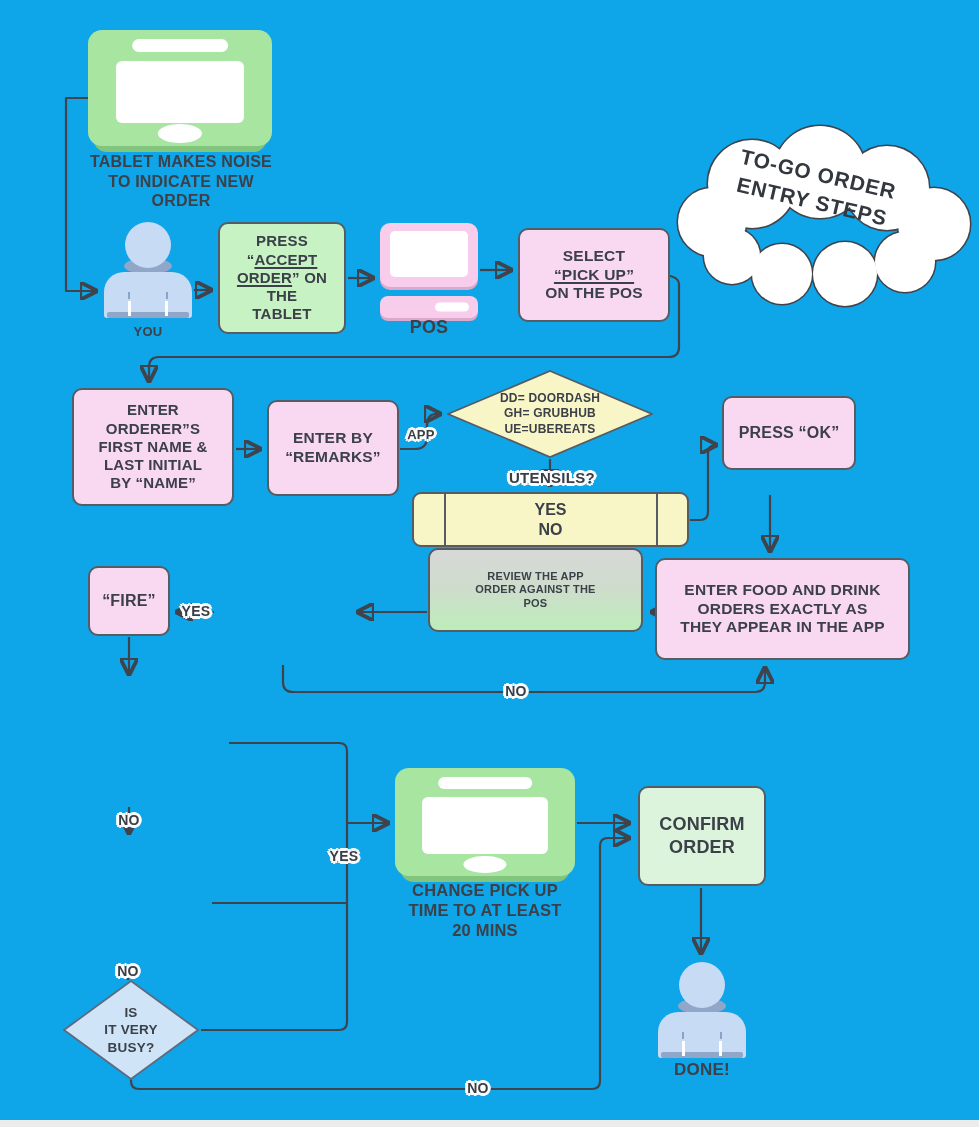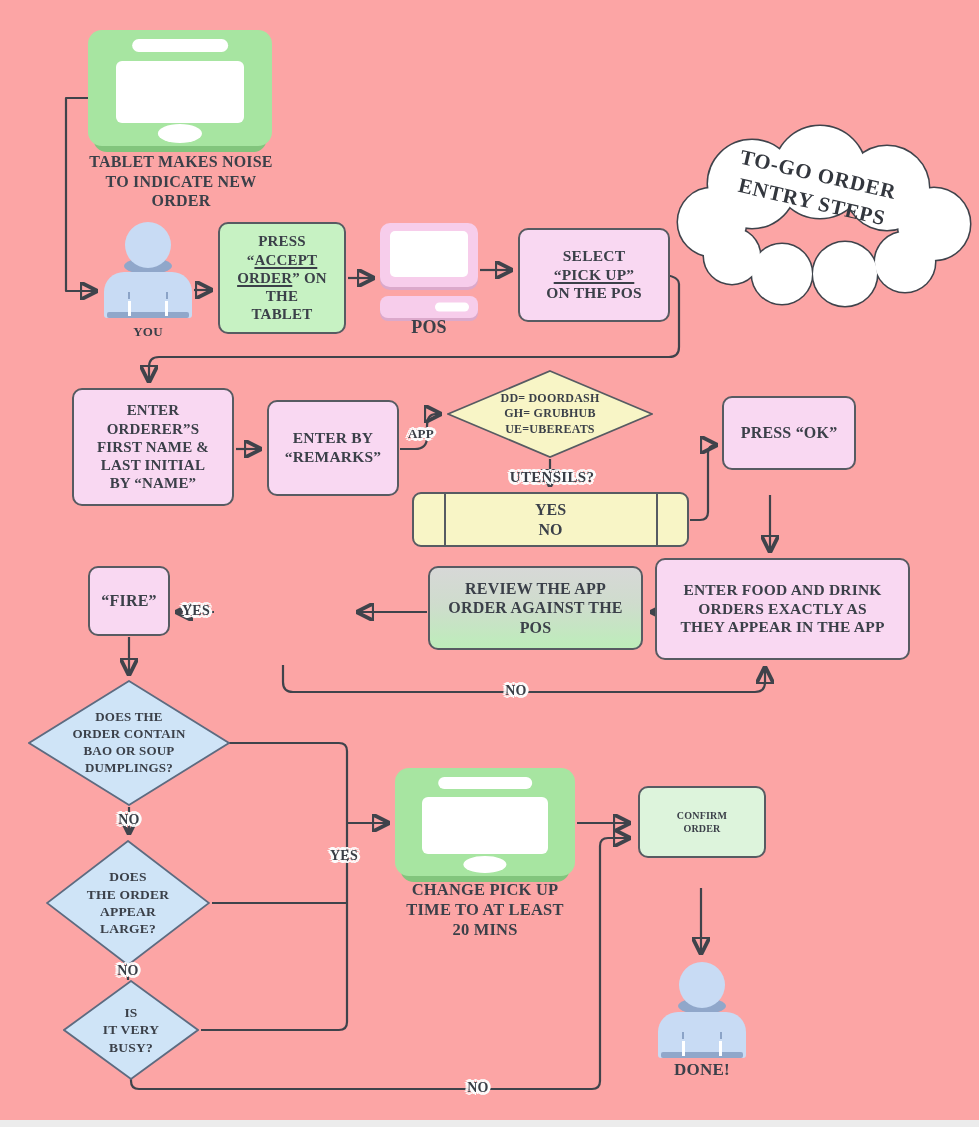--- a/index.html
+++ b/index.html
@@ -1,18 +1,18 @@
 <!DOCTYPE html>
 <html><head>
 <meta charset="utf-8">
 <style>
   html,body { margin:0; padding:0; background:#fff; }
   .stage {
     position:relative; width:979px; height:1127px; overflow:hidden;
-    background:#fca5a5; font-family:Liberation Serif, serif;
+    background:#0ea5e9; font-family:Liberation Sans, sans-serif;
     font-weight:700; color:#3b4049;
   }
   .wires { position:absolute; left:0; top:0; z-index:1; }
   .wires path { fill:none; stroke:#3f434b; stroke-width:2.2; stroke-linejoin:round; }
 
   .node { position:absolute; box-sizing:border-box; z-index:2; display:flex; align-items:center; justify-content:center; text-align:center; }
   .box  { border:2px solid #575b62; border-radius:10px; line-height:1.22; letter-spacing:.2px; }
   .pink   { background:#f9d8f2; }
   .green  { background:#c7f2c3; }
   .lgreen { background:#ddf4dc; }
@@ -209,46 +209,28 @@
     <div class="mt">YES
 NO</div>
   </div>
 
   <div class="node box pink mt" style="left:722px;top:396px;width:134px;height:74px;font-size:16px">PRESS “OK”</div>
 
   <div class="node box pink mt" style="left:655px;top:558px;width:255px;height:102px;font-size:15.5px">ENTER FOOD AND DRINK
 ORDERS EXACTLY AS
 THEY APPEAR IN THE APP</div>
 
-  <div class="node box reviewgrad mt" style="left:428px;top:566px;width:215px;height:84px;font-size:16px">REVIEW THE APP
+  <div class="node box reviewgrad mt" style="left:428px;top:548px;width:215px;height:84px;font-size:11px">REVIEW THE APP
 ORDER AGAINST THE
 POS</div>
 
 
   <div class="node box pink mt" style="left:88px;top:566px;width:82px;height:70px;font-size:16px">“FIRE”</div>
 
-  <div class="diamond" style="left:28px;top:680px;width:202px;height:126px">
-    <svg width="202" height="126" viewBox="0 0 202 126">
-      <polygon points="101,1 201,63 101,125 1,63" fill="#cfe4f7" stroke="#5d6b80" stroke-width="1.8"></polygon>
-    </svg>
-    <div class="dtext" style="font-size:13px;line-height:1.3">DOES THE
-ORDER CONTAIN
-BAO OR SOUP
-DUMPLINGS?</div>
-  </div>
-
-  <div class="diamond" style="left:46px;top:840px;width:164px;height:126px">
-    <svg width="164" height="126" viewBox="0 0 164 126">
-      <polygon points="82,1 163,63 82,125 1,63" fill="#cfe4f7" stroke="#5d6b80" stroke-width="1.8"></polygon>
-    </svg>
-    <div class="dtext" style="font-size:13.5px;line-height:1.28">DOES
-THE ORDER
-APPEAR
-LARGE?</div>
-  </div>
+
 
   <div class="diamond" style="left:63px;top:980px;width:136px;height:100px">
     <svg width="136" height="100" viewBox="0 0 136 100">
       <polygon points="68,1 135,50 68,99 1,50" fill="#cfe4f7" stroke="#5d6b80" stroke-width="1.8"></polygon>
     </svg>
     <div class="dtext" style="font-size:13.5px;line-height:1.28">IS
 IT VERY
 BUSY?</div>
   </div>
 
@@ -256,21 +238,21 @@
     <div class="tab-under"></div>
     <div class="tab-body"></div>
     <div class="tab-topbar"></div>
     <div class="tab-screen"></div>
     <div class="tab-dot"></div>
   </div>
   <div class="caption" style="left:377px;top:880px;width:216px;font-size:16.5px">CHANGE PICK UP
 TIME TO AT LEAST
 20 MINS</div>
 
-  <div class="node box lgreen mt" style="left:638px;top:786px;width:128px;height:72px;font-size:10px;line-height:1.3">CONFIRM
+  <div class="node box lgreen mt" style="left:638px;top:786px;width:128px;height:100px;font-size:18px;line-height:1.3">CONFIRM
 ORDER</div>
 
   <div class="person" style="left:658px;top:962px">
     <div class="p-chin"></div>
     <div class="p-head"></div>
     <div class="p-body"></div>
     <div class="p-belt"></div>
     <div class="p-dash t-l"></div>
     <div class="p-dash t-r"></div>
     <div class="p-tick t-l"></div>

